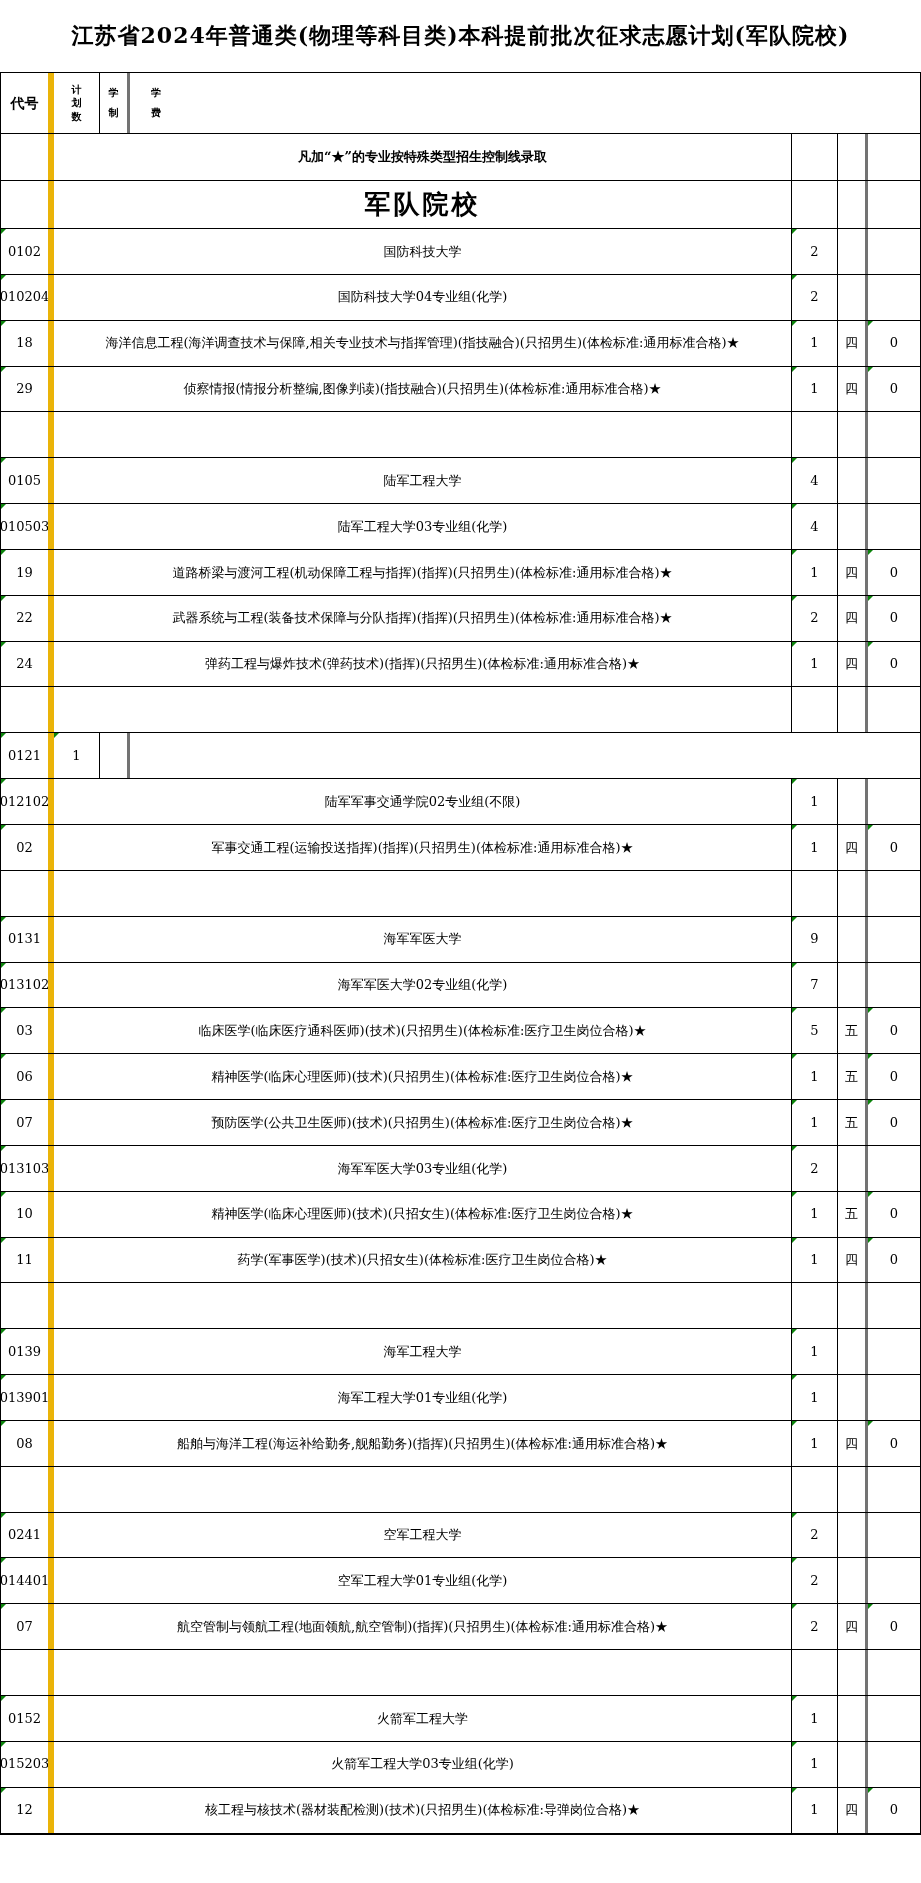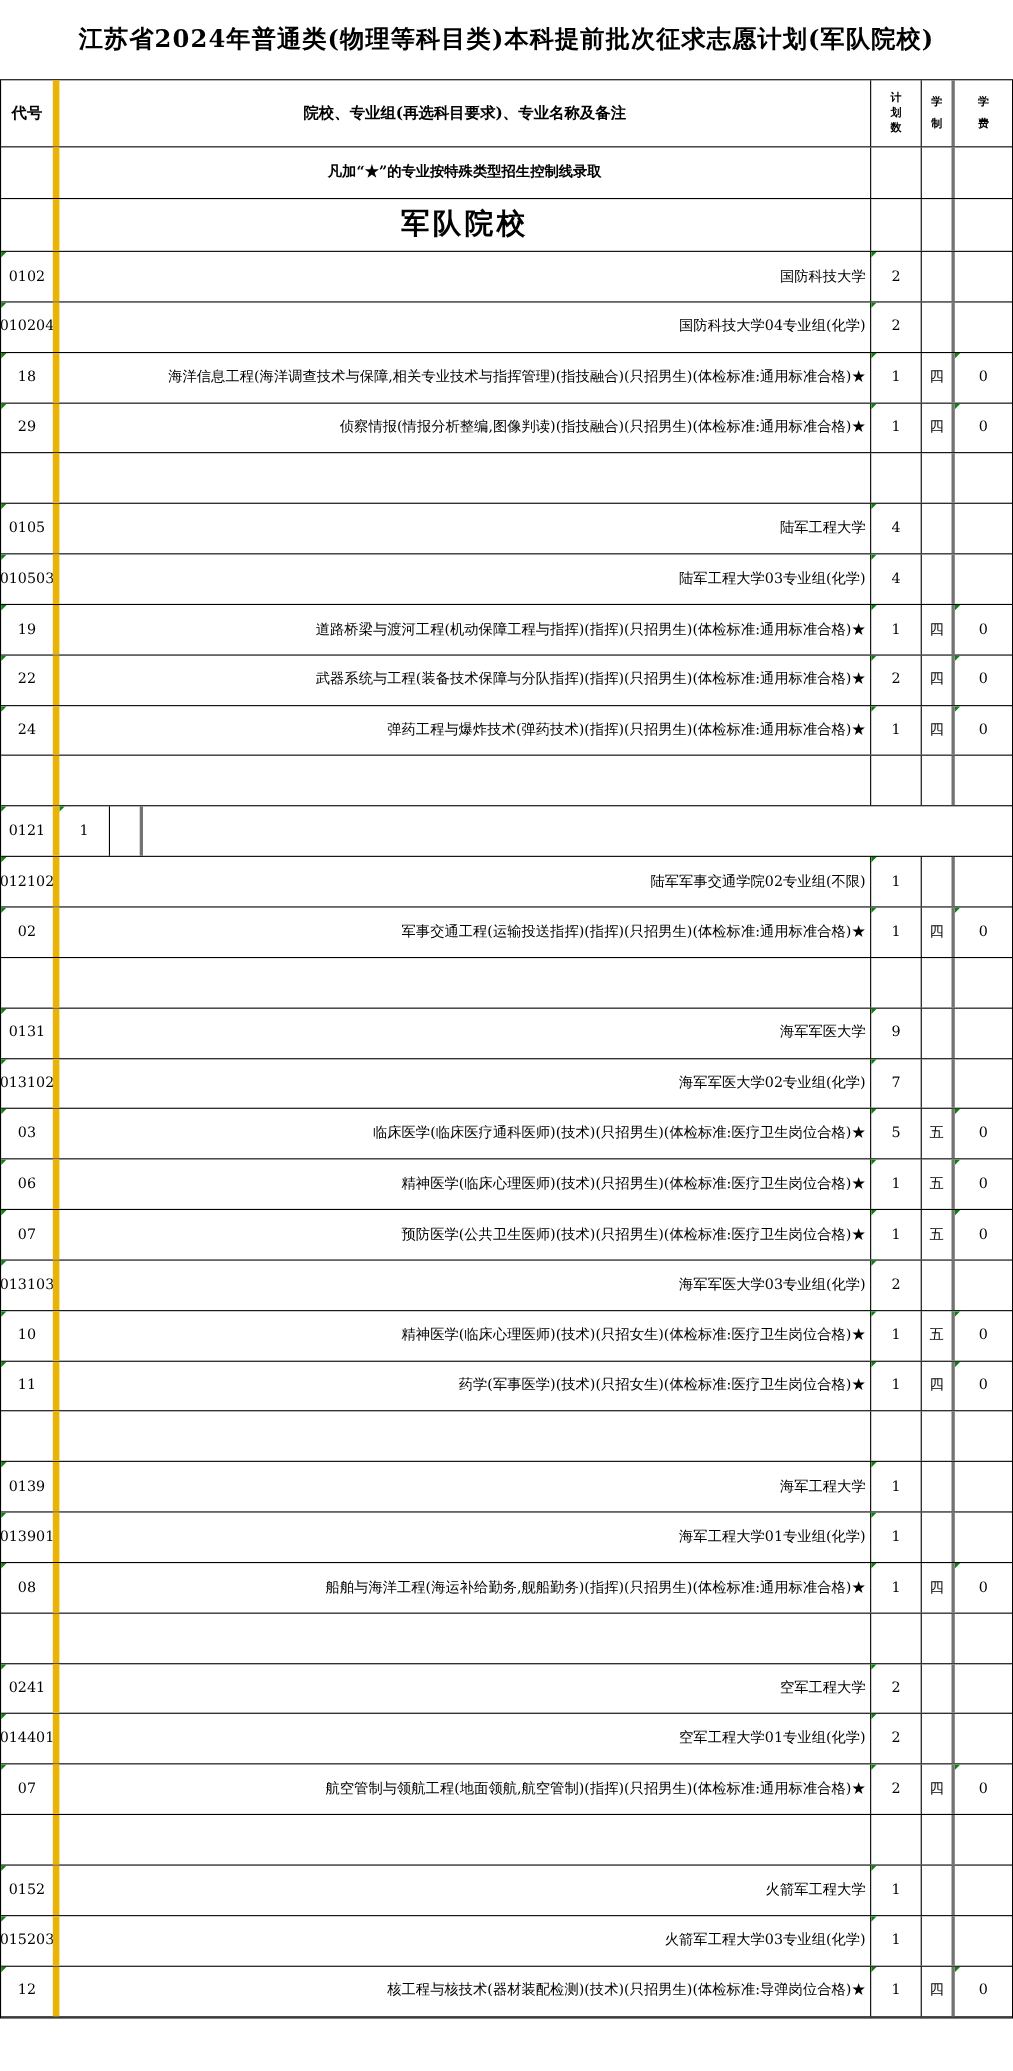--- a/index.html
+++ b/index.html
@@ -14,21 +14,21 @@
   .tbl{
     position:absolute;left:0;top:72px;width:921px;box-sizing:border-box;
     border:1px solid #000;background:#fff;
   }
   .row{display:flex;box-sizing:border-box;border-bottom:1px solid #000;}
   .cell{
     box-sizing:border-box;position:relative;display:flex;align-items:center;
     justify-content:center;overflow:hidden;font-size:13px;line-height:1.2;
   }
   .c-code{width:53px;border-right:6px solid #eab308;}
-  .c-major{flex:1;border-right:1px solid #000;justify-content:flex-end;
+  .c-major{flex:1;border-right:1px solid #000;justify-content:center;
            padding:0 4px;white-space:nowrap;}
   .c-plan{width:46px;border-right:1px solid #000;}
   .c-duration{width:30px;border-right:3px solid #737373;}
   .c-tuition{width:52px;}
   .r-head{height:61px;font-weight:bold;}
   .r-head .c-major{justify-content:center;font-size:14px;white-space:normal;}
   .r-head .c-code{font-size:14px;}
   .vhead{display:block;width:16px;line-height:1.35;word-break:break-all;
          text-align:center;font-size:10px;}
   .vhead2{line-height:2.05;}
@@ -50,23 +50,20 @@
 <div class="title-bar">
     <span>江苏省2024年普通类(物理等科目类)本科提前批次征求志愿计划(军队院校)</span>
   </div>
 
 <div class="tbl">
 
   <div class="row r-head">
     <div class="cell c-code">
         <span class="txt">代号</span>
       </div>
-    <div class="cell c-major">
-        <span class="txt">院校、专业组(再选科目要求)、专业名称及备注</span>
-      </div>
     <div class="cell c-plan">
         <span class="vhead">计划数</span>
       </div>
     <div class="cell c-duration">
         <span class="vhead vhead2">学制</span>
       </div>
     <div class="cell c-tuition">
         <span class="vhead vhead2">学费</span>
       </div>
   </div>

